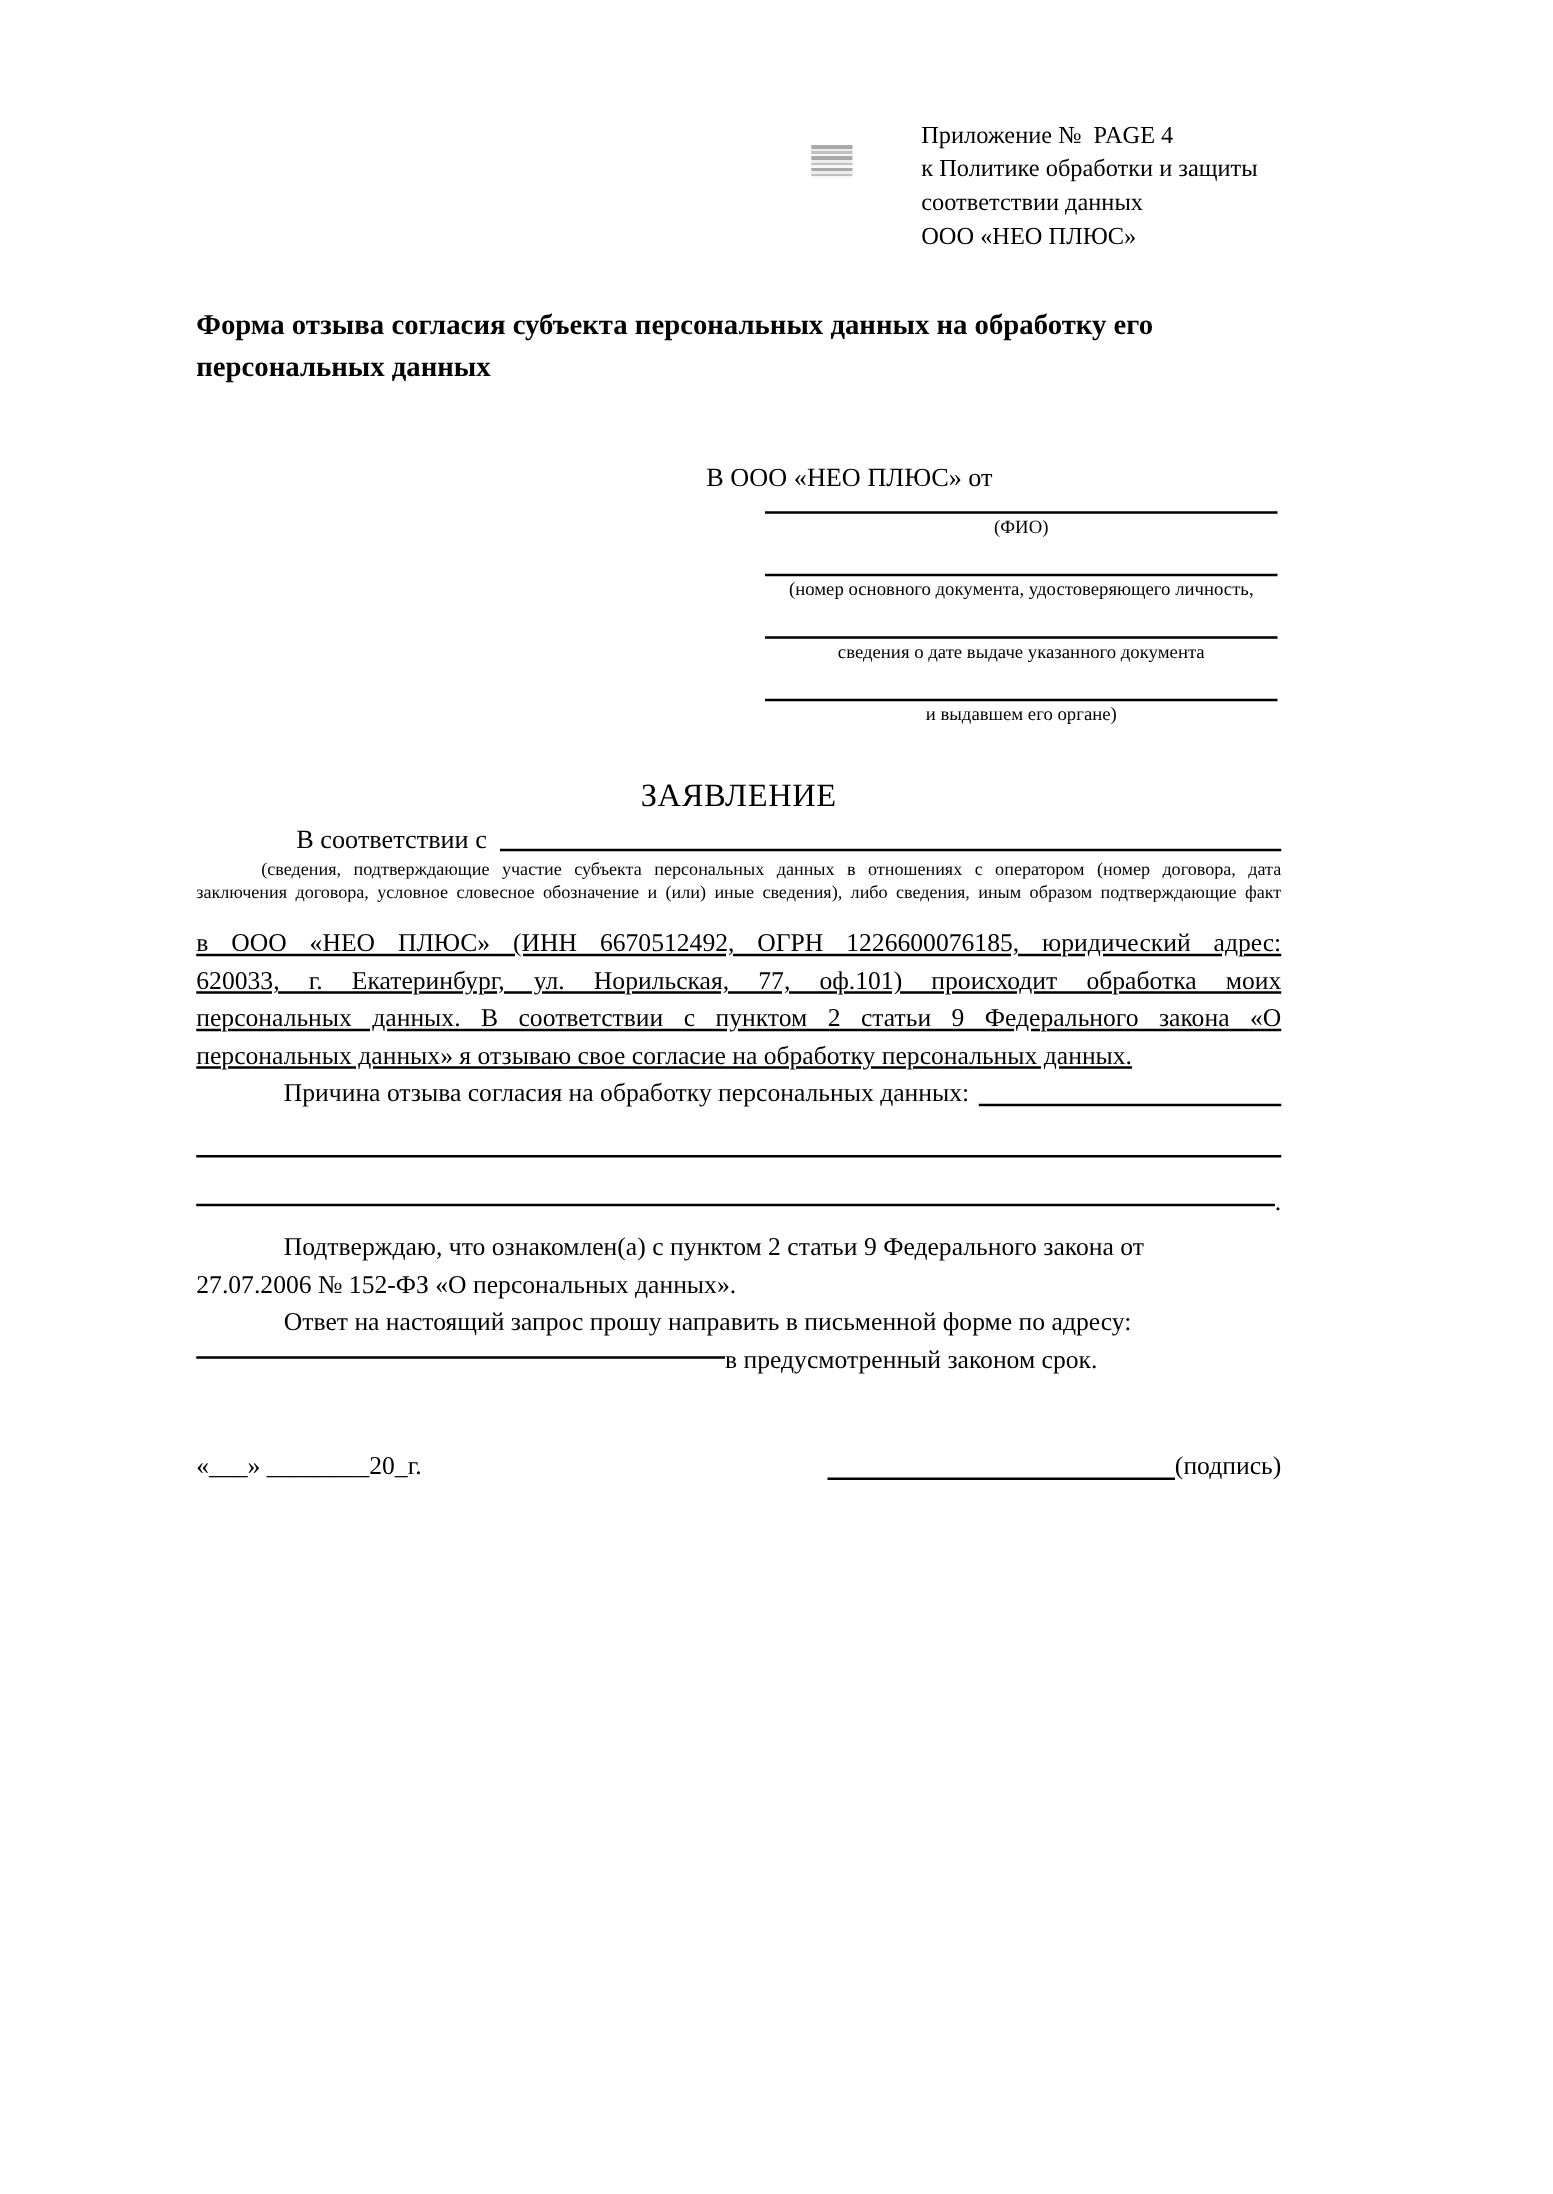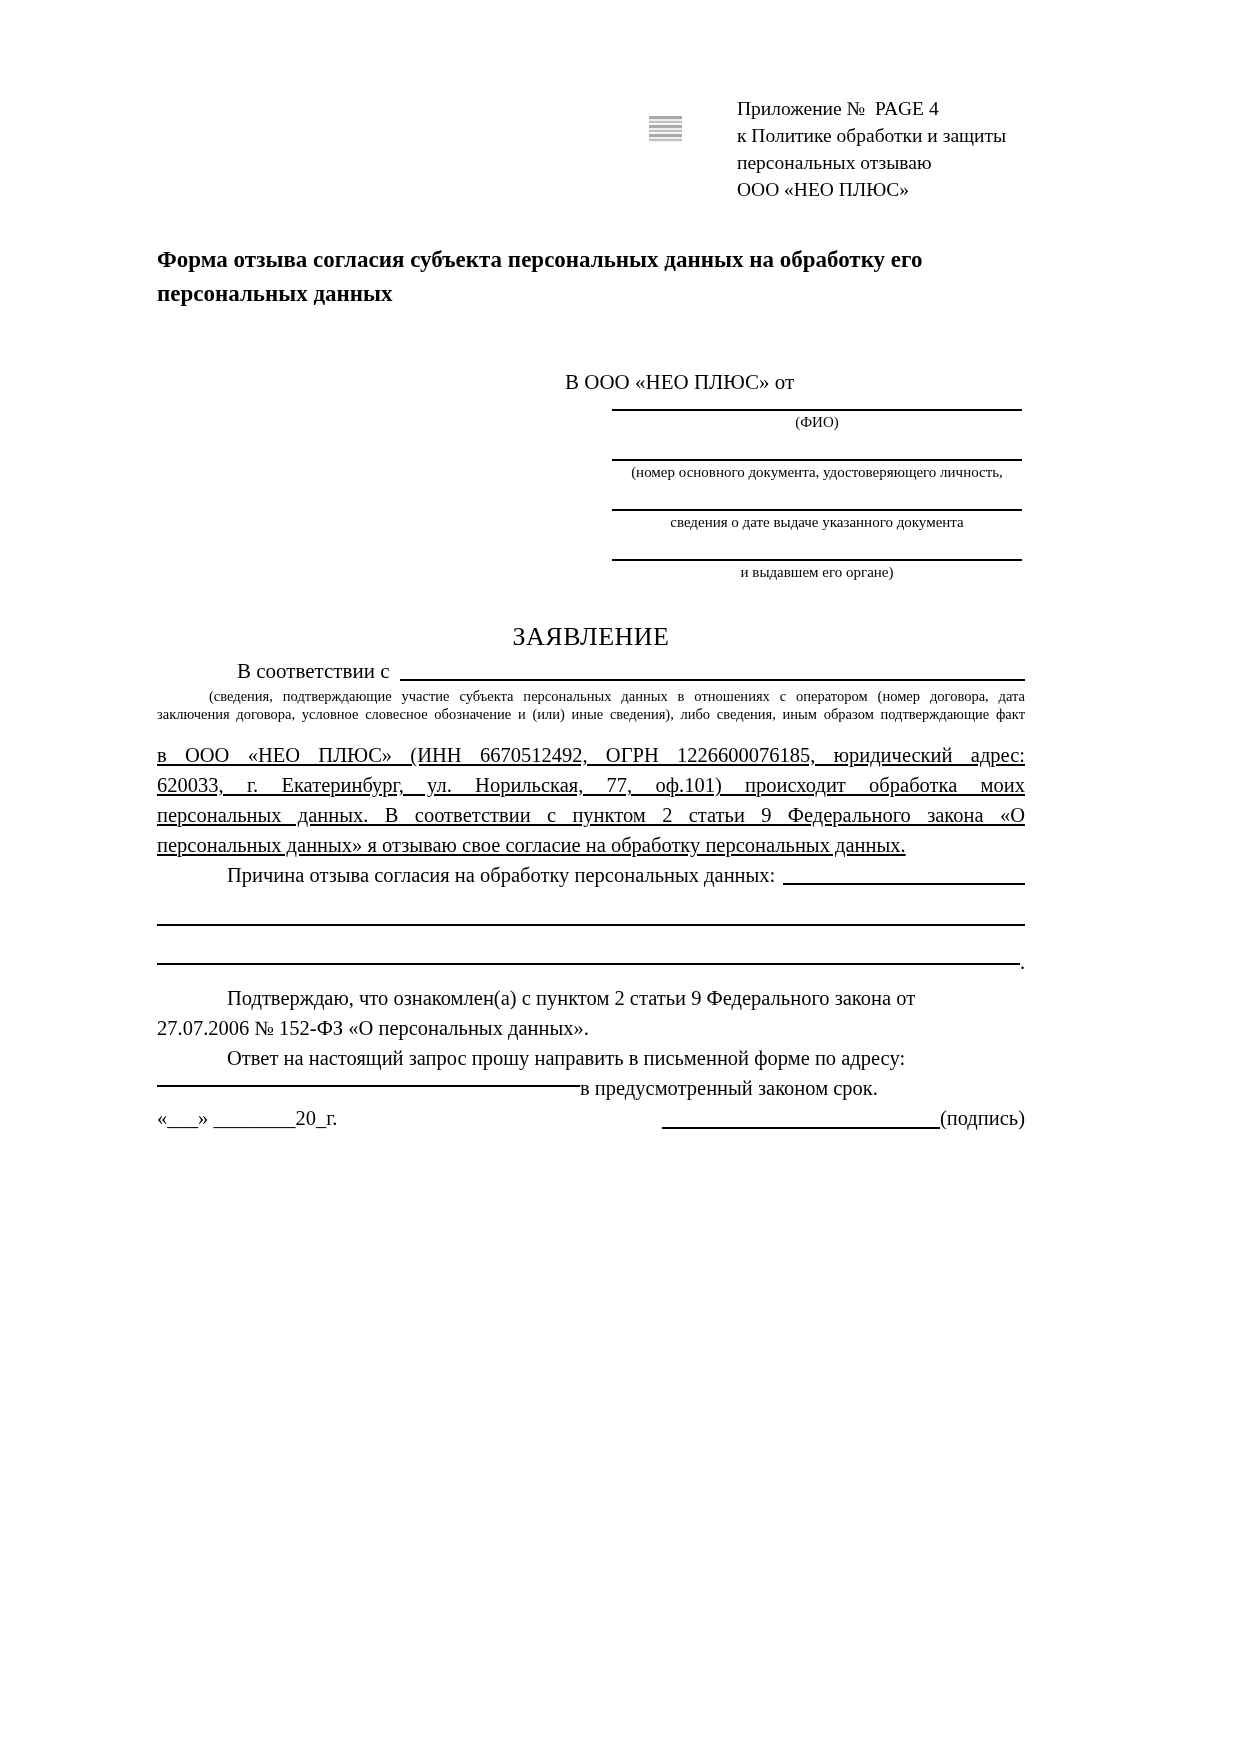--- a/index.html
+++ b/index.html
@@ -42,36 +42,36 @@
   .reason-row .label { padding-left:70px; white-space:nowrap; }
   .reason-row .fill { flex:1; border-bottom:2px solid #000; margin:0 0 5px 8px; }
   .blank1 { margin-top:34px; }
   .blank2-row { margin-top:28px; display:flex; align-items:flex-end; height:16px; }
   .blank2-row .fill { flex:1; border-bottom:2px solid #000; margin-bottom:5px; }
   .blank2-row .dot { line-height:16px; }
   .confirm { margin-top:13px; }
   .confirm .indent { text-indent:70px; }
   .reply-row { display:flex; align-items:center; }
   .reply-row .line { width:423px; border-bottom:2px solid #000; margin-bottom:4px; }
-  .sig-row { display:flex; justify-content:space-between; align-items:flex-end; }
+  .sig-row { margin-top:55px; display:flex; justify-content:space-between; align-items:flex-end; }
   .sig-left { white-space:pre-wrap; }
   .sig-right { display:flex; align-items:flex-end; }
   .sig-right .line { width:278px; border-bottom:2px solid #000; margin-bottom:4px; }
 </style>
 </head>
 <body>
 
 <div class="page">
 
   <div class="artifact"></div>
 
   <div class="header-note">
     <div>Приложение №  PAGE 4</div>
     <div>к Политике обработки и защиты</div>
-    <div>персональных отзываю</div>
+    <div>соответствии данных</div>
     <div>ООО «НЕО ПЛЮС»</div>
   </div>
 
   <div class="doc-title">Форма отзыва согласия субъекта персональных данных на обработку его персональных данных</div>
 
   <div class="addressee">
     <div class="addr-intro">В ООО «НЕО ПЛЮС» от</div>
     <div class="addr-fields">
       <div class="field first">
         <div class="rule"></div>

